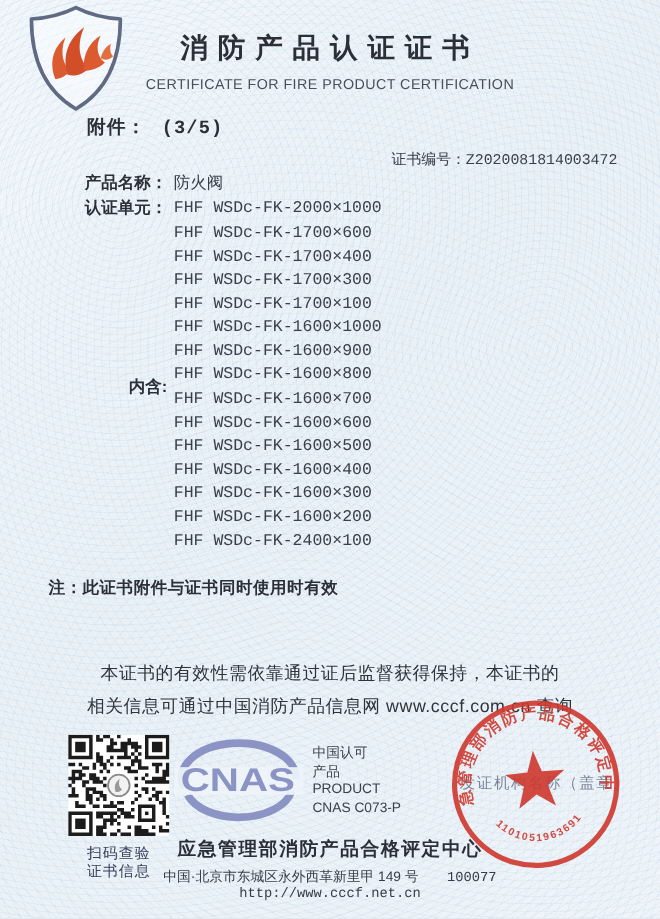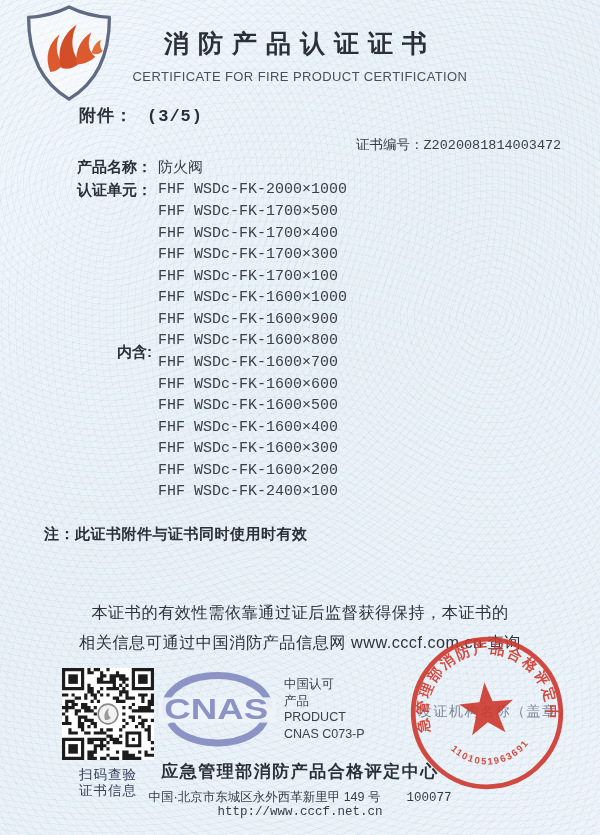--- a/index.html
+++ b/index.html
@@ -100,21 +100,21 @@
       <div class="field-value" style="font-family:'Liberation Sans',sans-serif;">防火阀</div>
     </div>
     <div class="field-row">
       <div class="field-label">认证单元：</div>
       <div class="field-value">FHF WSDc-FK-2000×1000</div>
     </div>
     <div class="field-row">
       <div class="field-label">内含:</div>
       <div class="field-value model-list" style="padding-left:6px;">
 
-          <div class="model-line">FHF WSDc-FK-1700×500</div>
+          <div class="model-line">FHF WSDc-FK-1700×600</div>
 
           <div class="model-line">FHF WSDc-FK-1700×400</div>
 
           <div class="model-line">FHF WSDc-FK-1700×300</div>
 
 
           <div class="model-line">FHF WSDc-FK-1700×100</div>
 
           <div class="model-line">FHF WSDc-FK-1600×1000</div>
 

